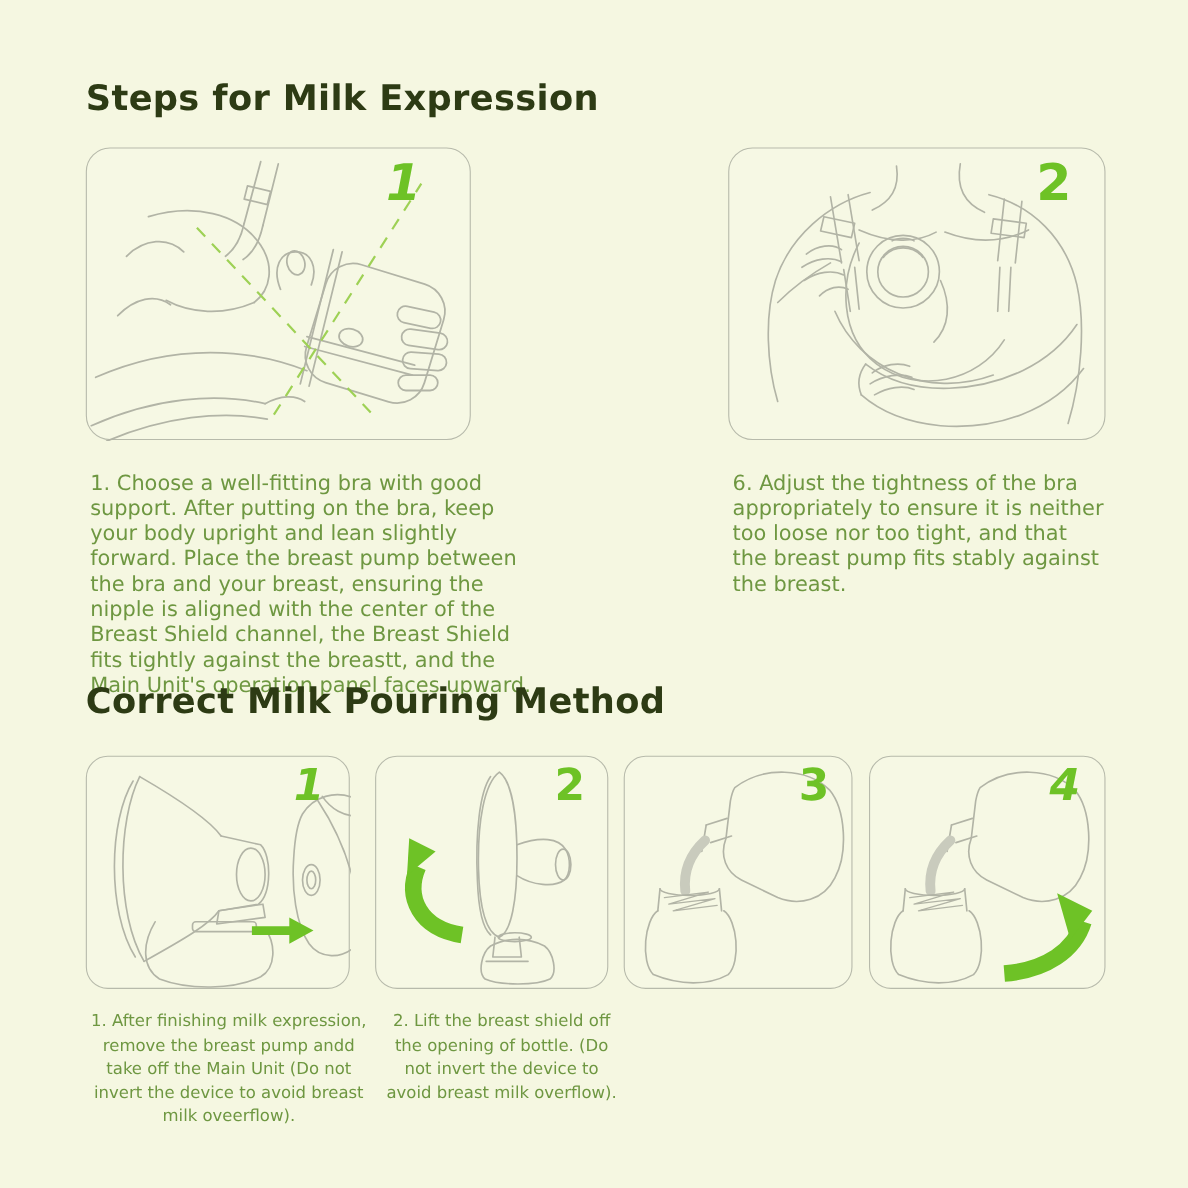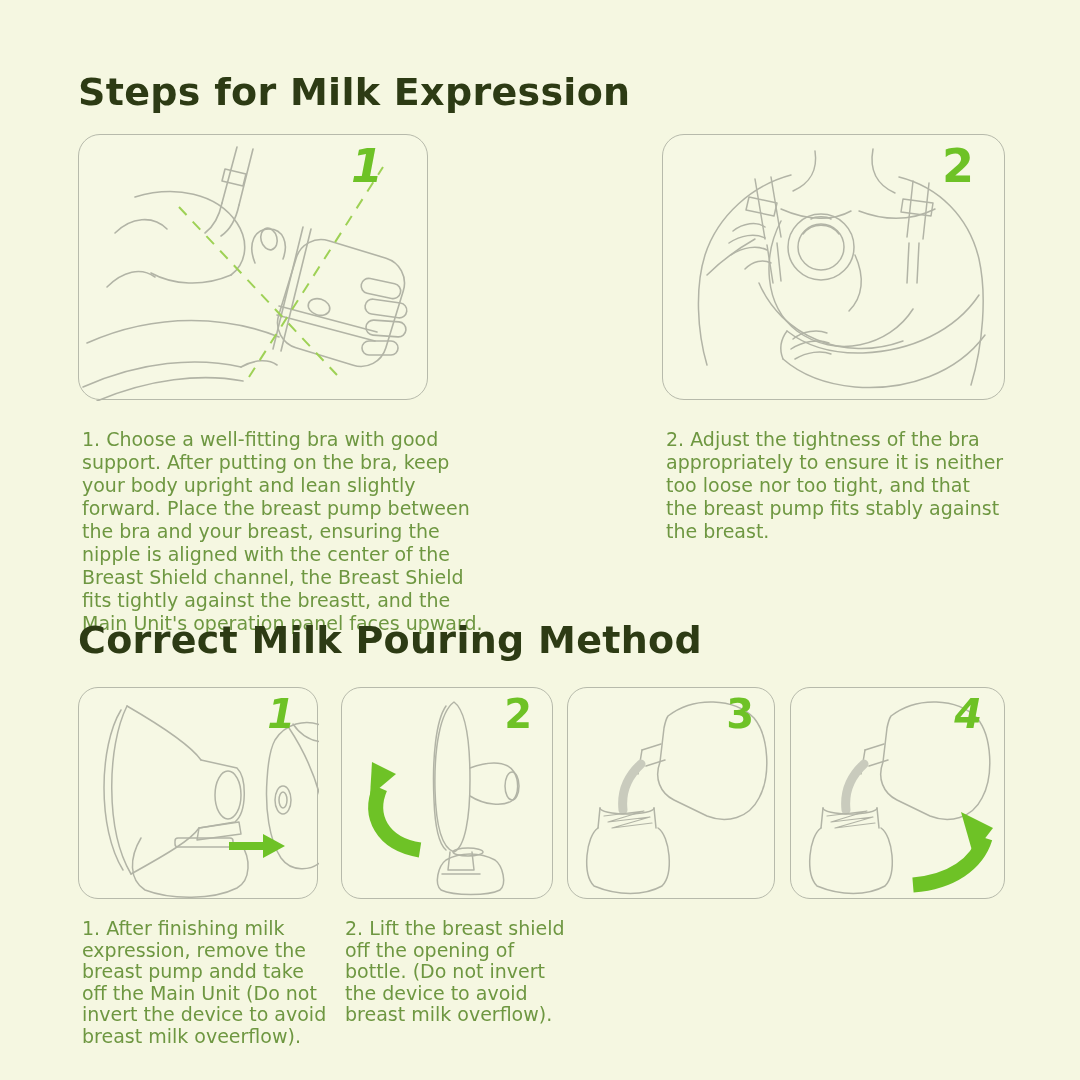--- a/index.html
+++ b/index.html
@@ -9,21 +9,21 @@
   }
   .page{
     position:relative;
     width:1080px;height:1080px;
     background:#f5f7e1;
     overflow:hidden;
   }
   .title{
     position:absolute;
     margin:0;
-    font-size:38px;
+    font-size:32px;
     font-weight:bold;
     color:#2d3b14;
     letter-spacing:.3px;
   }
   .panel{
     position:absolute;
     border:1.5px solid #b7baab;
     border-radius:22px;
     background:#f6f8e4;
     box-sizing:border-box;
@@ -39,21 +39,21 @@
   .num.big{font-size:46px;}
   .num.small{font-size:40px;top:6px;}
   .num.it{font-style:italic;}
   .cap{
     position:absolute;
     margin:4px;
     color:#6e9741;
     font-size:19px;
     line-height:23px;
   }
-  .cap.sm{font-size:19px;line-height:21.5px;}
+  .cap.sm{font-size:15px;line-height:21.5px;text-align:center;}
 </style>
 </head>
 <body>
 
 <div class="page">
 
   <h1 class="title" style="left:78px;top:70px">Steps for Milk Expression</h1>
 
   <div class="panel" style="left:78px;top:134px;width:350px;height:266px">
     <svg width="350" height="266" viewBox="0 0 350 266">
@@ -128,21 +128,21 @@
         <path d="M124,196 C118,204 116,214 120,224"></path>
         <path d="M130,204 C140,196 154,194 164,198"></path>
         <path d="M128,214 C140,206 156,204 166,208"></path>
         <path d="M132,224 C144,217 158,215 168,219"></path>
       </g>
     </svg>
     <div class="num big" style="right:30px">2</div>
   </div>
 
   <p class="cap" style="left:78px;top:424px;width:415px">1. Choose a well-fitting bra with good support. After putting on the bra, keep your body upright and lean slightly forward. Place the breast pump between the bra and your breast, ensuring the nipple is aligned with the center of the Breast Shield channel, the Breast Shield fits tightly against the breastt, and the Main Unit's operation panel faces upward.</p>
-  <p class="cap" style="left:662px;top:424px;width:340px">2. Adjust the tightness of the bra appropriately to ensure it is neither too loose nor too tight, and that the breast pump fits stably against the breast.</p>
+  <p class="cap" style="left:662px;top:424px;width:340px">6. Adjust the tightness of the bra appropriately to ensure it is neither too loose nor too tight, and that the breast pump fits stably against the breast.</p>
 
   <h1 class="title" style="left:78px;top:618px">Correct Milk Pouring Method</h1>
 
   <div class="panel" style="left:78px;top:687px;width:240px;height:212px;border-radius:20px">
     <svg width="240" height="212" viewBox="0 0 240 212">
       <g stroke="#b2b4a6" fill="none" stroke-width="1.5" stroke-linecap="round" stroke-linejoin="round">
         <path d="M42,22 C20,58 18,140 44,182"></path>
         <path d="M48,18 C28,58 26,142 52,186"></path>
         <path d="M48,18 C86,40 112,58 122,72"></path>
         <path d="M52,186 C88,166 112,152 120,140"></path>

